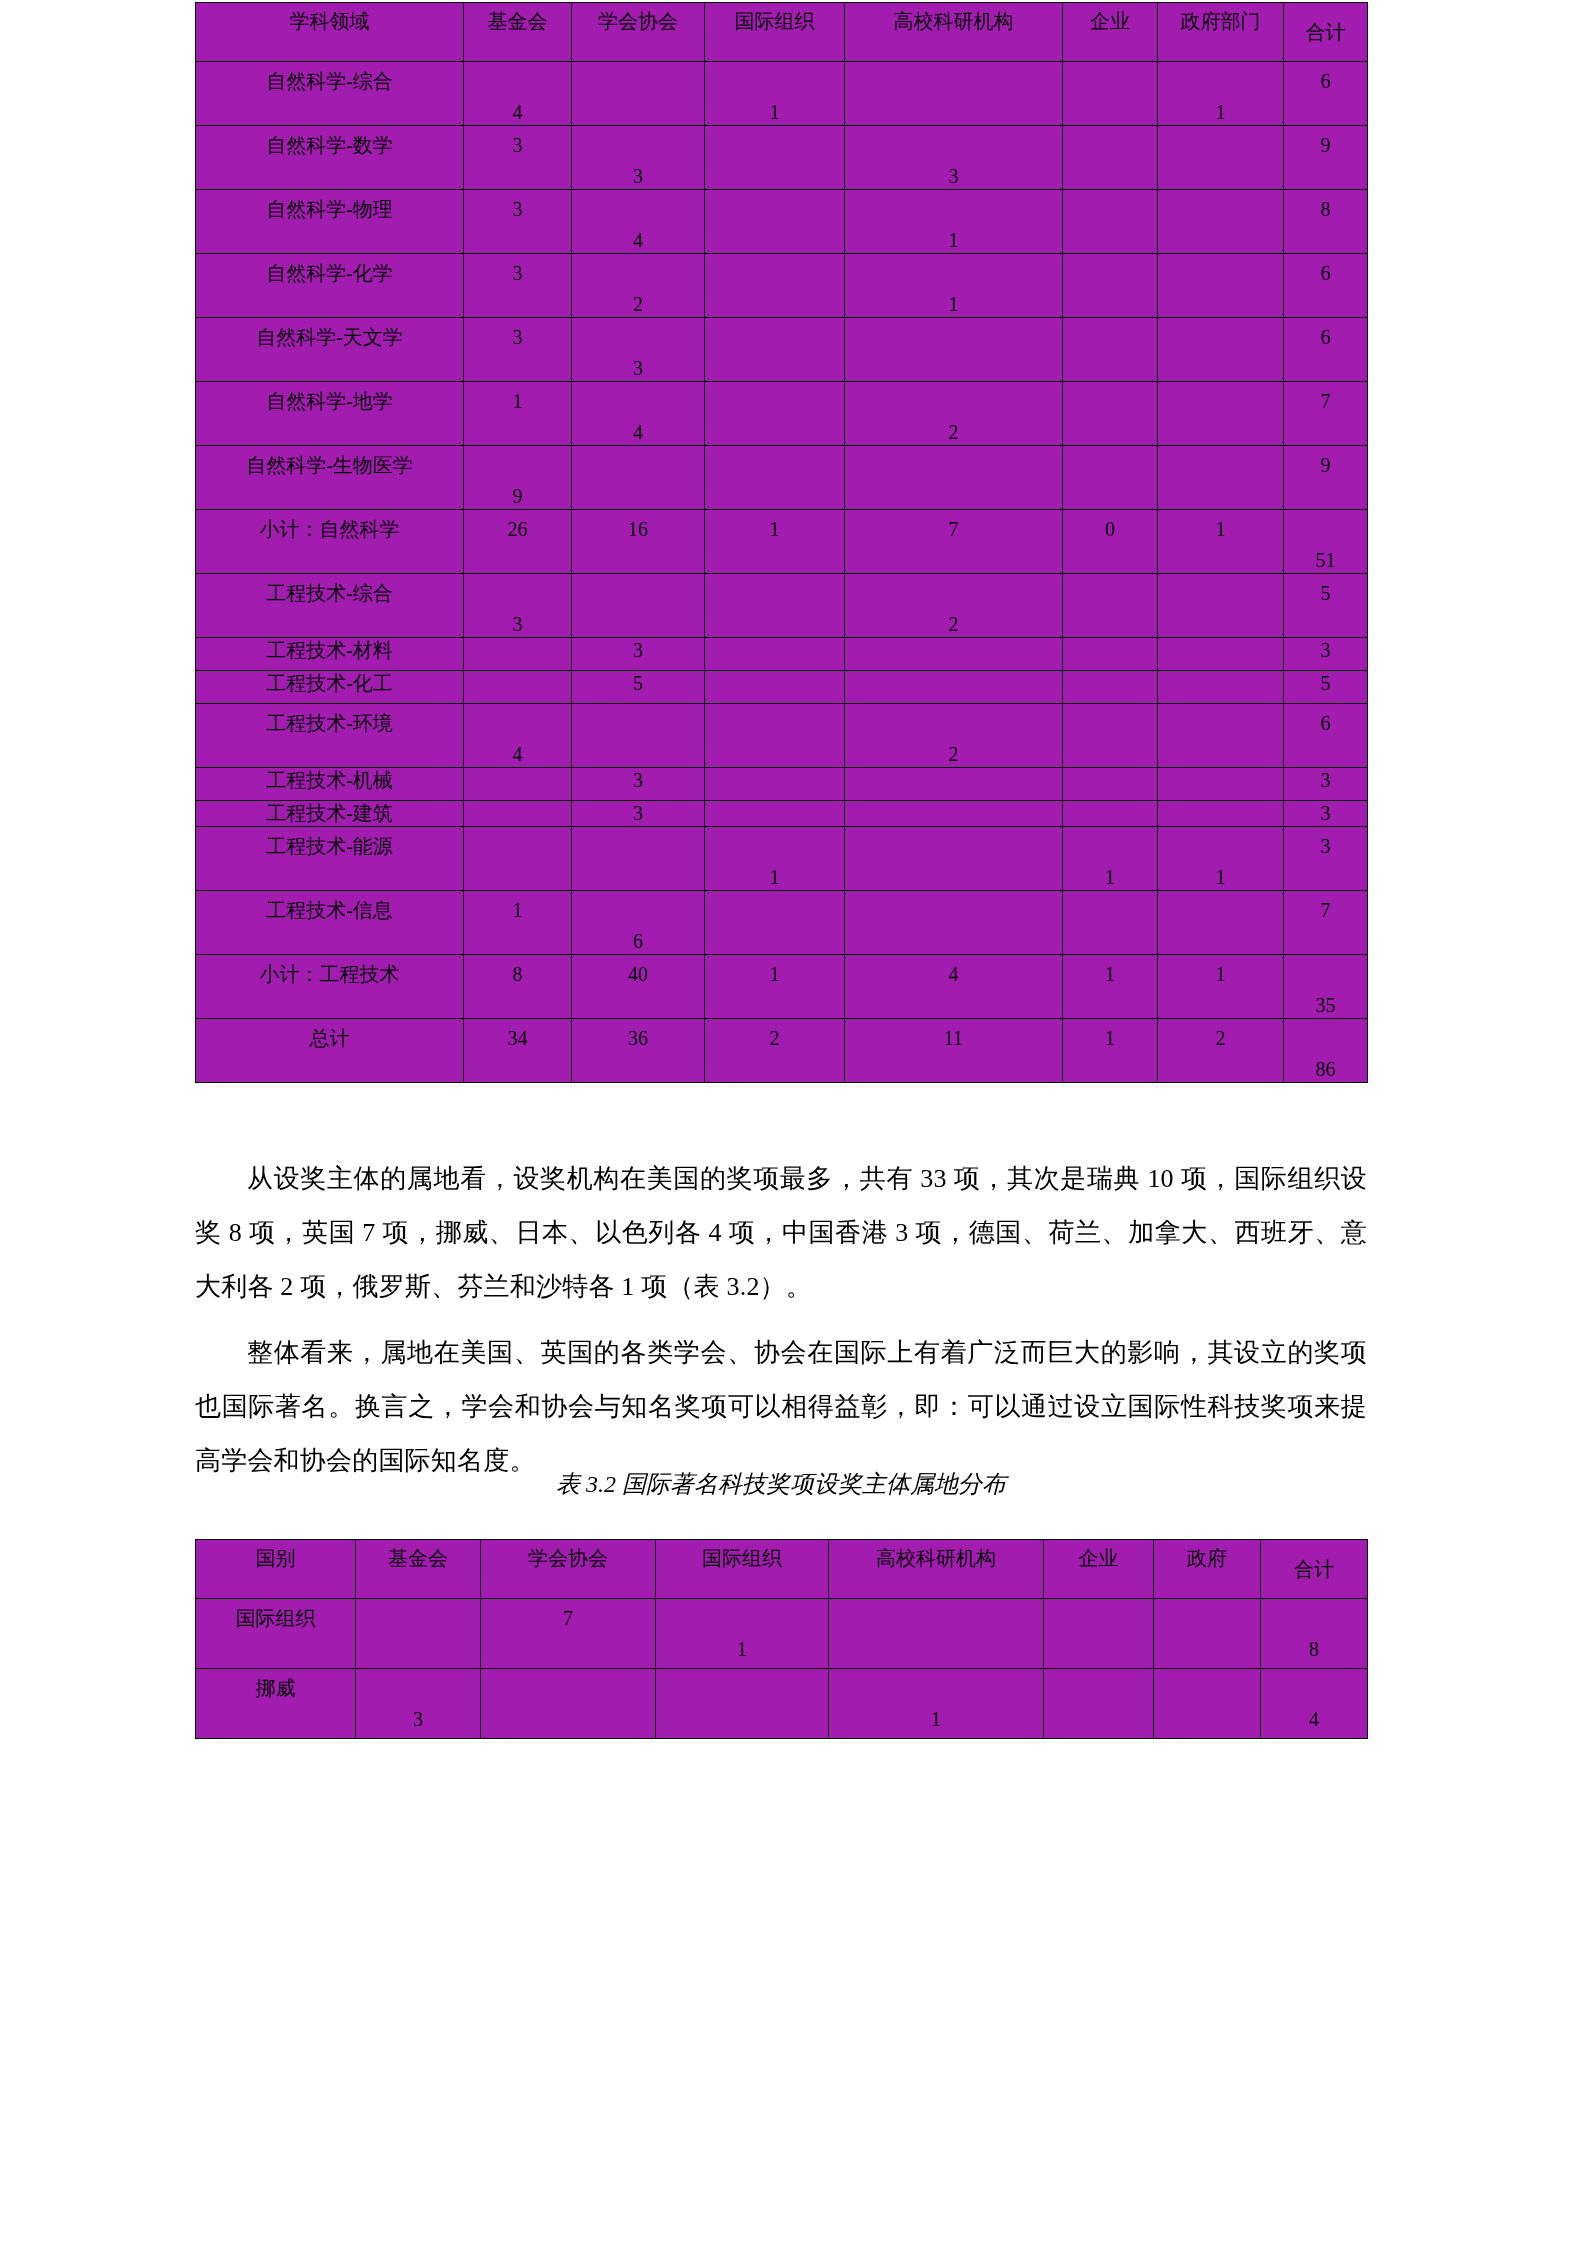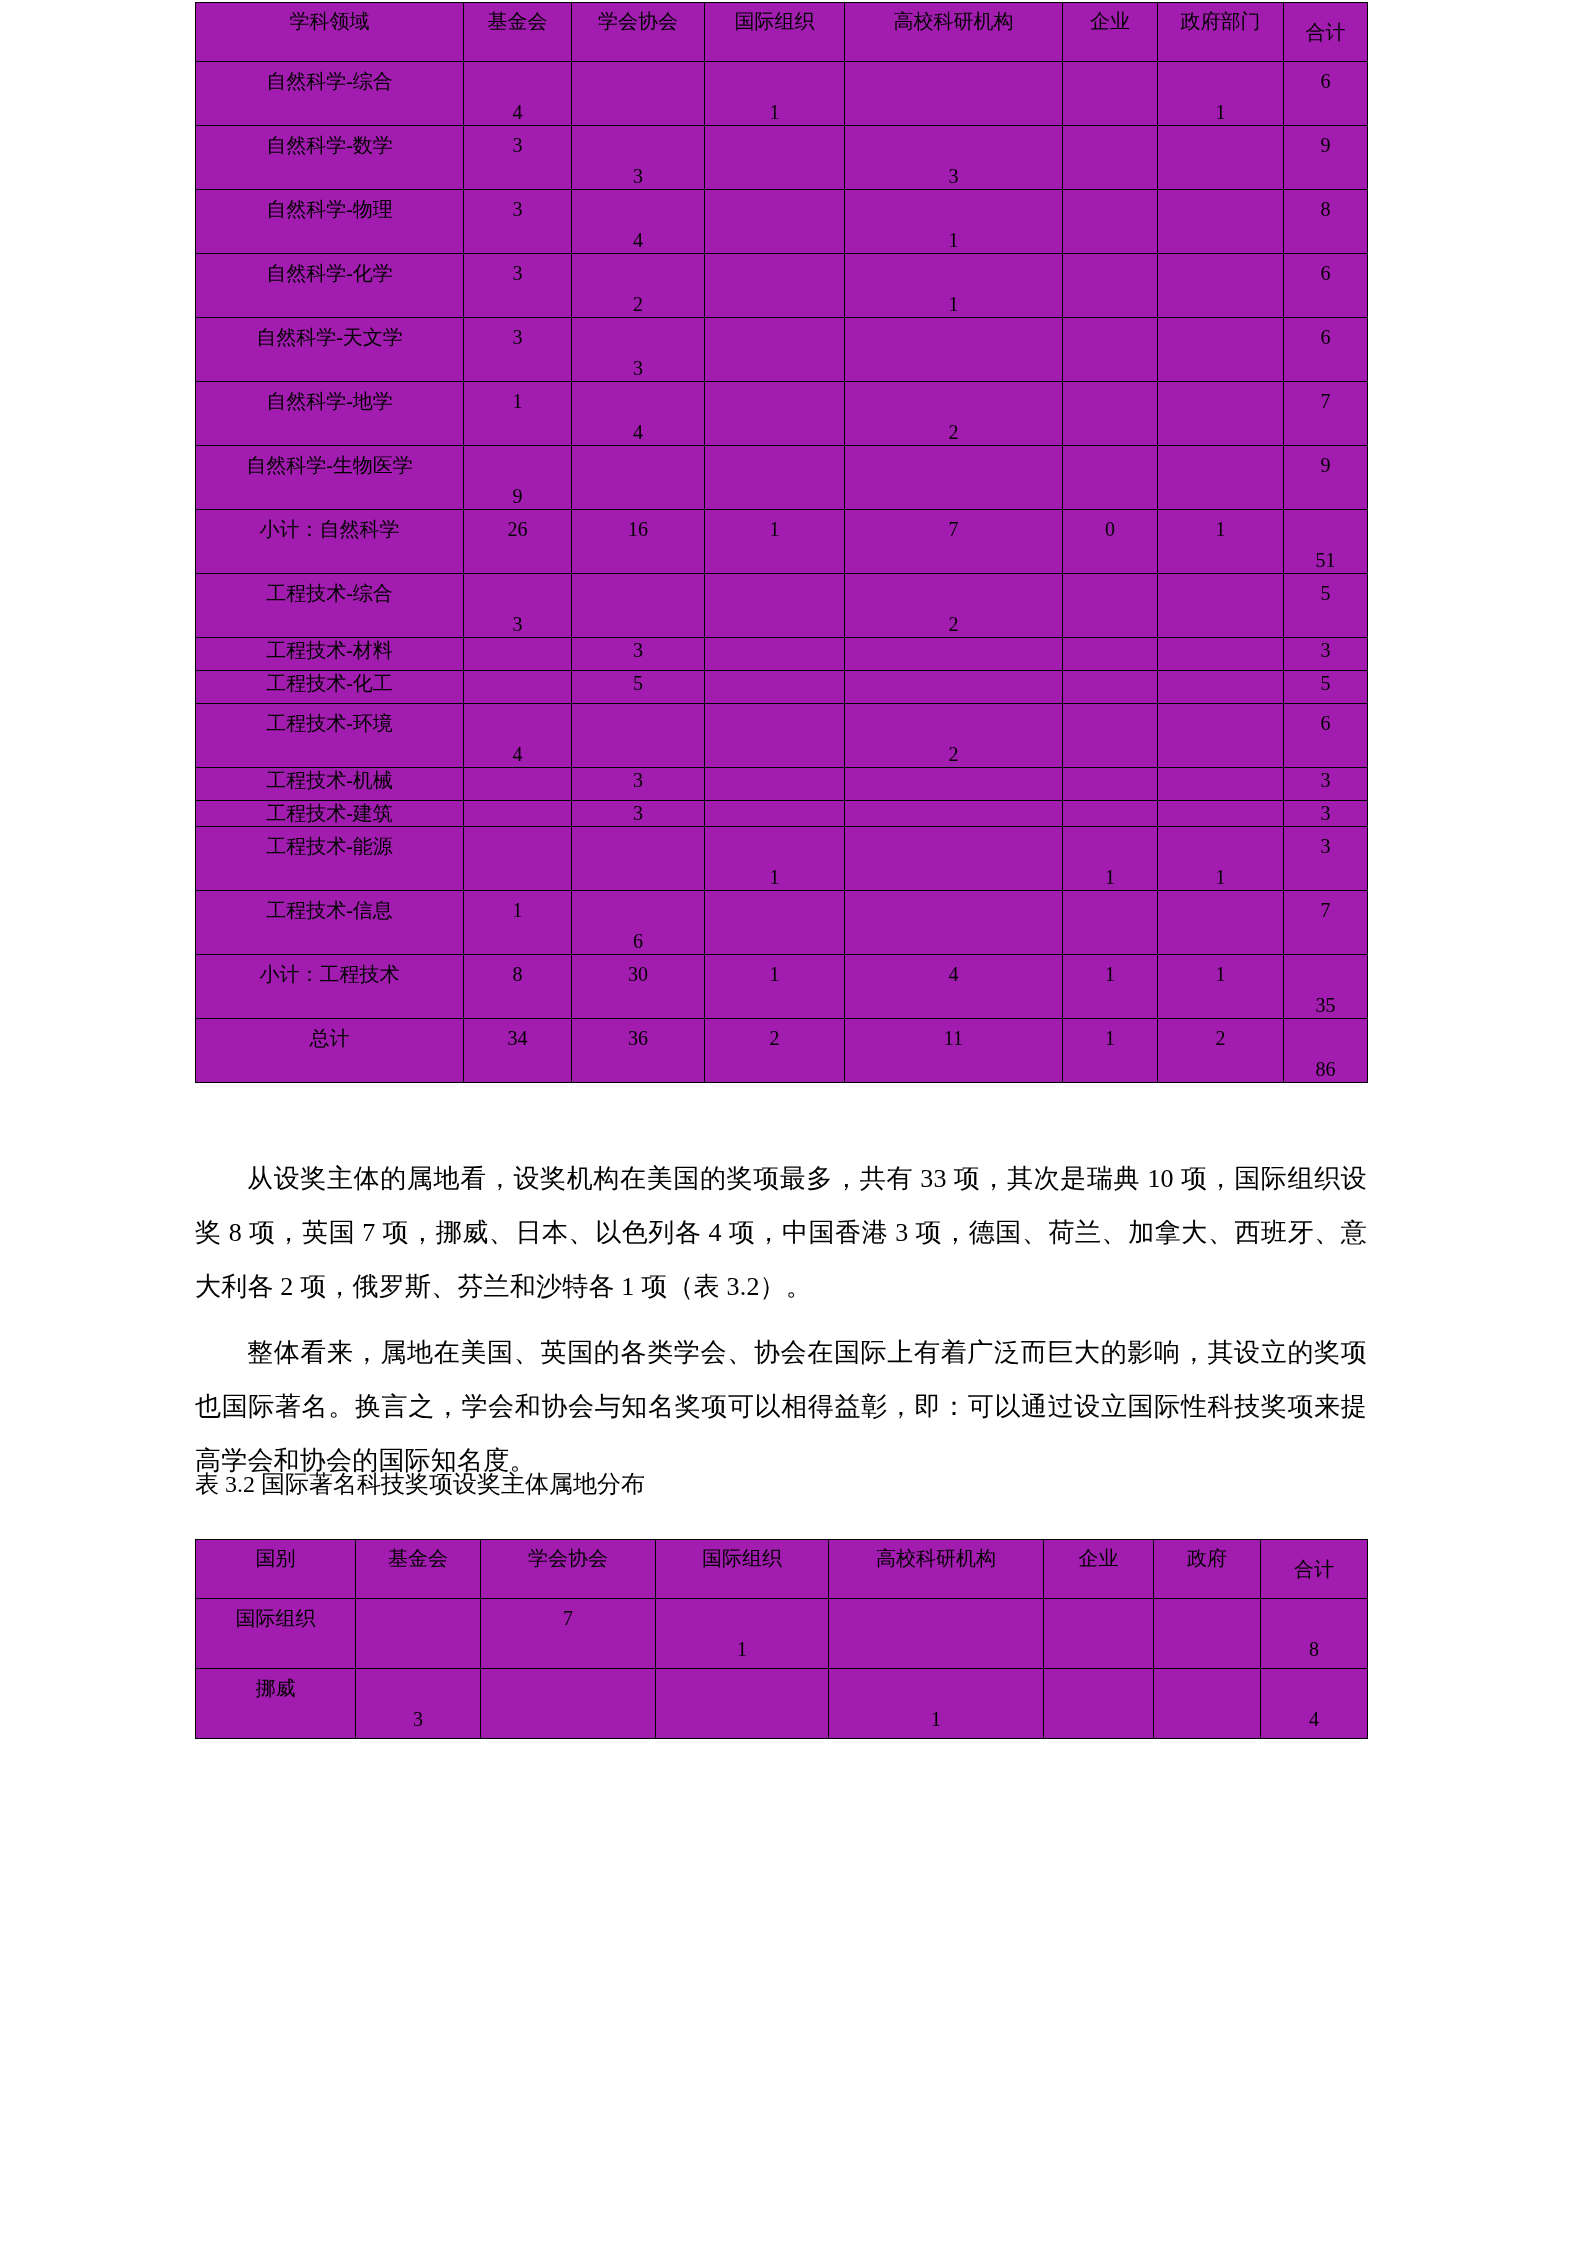--- a/index.html
+++ b/index.html
@@ -99,23 +99,24 @@
     letter-spacing: 0.2px;
   }
   #para-locale { top: 1126px; }
   #para-impact { top: 1300px; }
 
   .caption {
     position: absolute;
     left: 195px;
     width: 1172px;
     top: 1468px;
-    text-align: left;
+    text-align: center;
     font-size: 24px;
     font-family: "Liberation Serif", "DejaVu Serif", serif;
+    font-style: italic;
   }
 </style>
 </head>
 <body>
 
 <div class="page">
 
   <table class="grid" id="table-awards-by-field">
     <colgroup>
       <col style="width:268px">
@@ -296,21 +297,21 @@
           <td class="v-low" style="padding-top: 31px;">6</td>
           <td class="v-top"></td>
           <td class="v-top"></td>
           <td class="v-top"></td>
           <td class="v-top"></td>
           <td class="v-top">7</td>
         </tr>
         <tr style="height: 57px;">
           <td class="lbl">小计：工程技术</td>
           <td class="v-top">8</td>
-          <td class="v-top">30</td>
+          <td class="v-top">40</td>
           <td class="v-top">1</td>
           <td class="v-top">4</td>
           <td class="v-top">1</td>
           <td class="v-top">1</td>
           <td class="v-low" style="padding-top: 29px;">35</td>
         </tr>
         <tr style="height: 57px;">
           <td class="lbl">总计</td>
           <td class="v-top">34</td>
           <td class="v-top">36</td>

